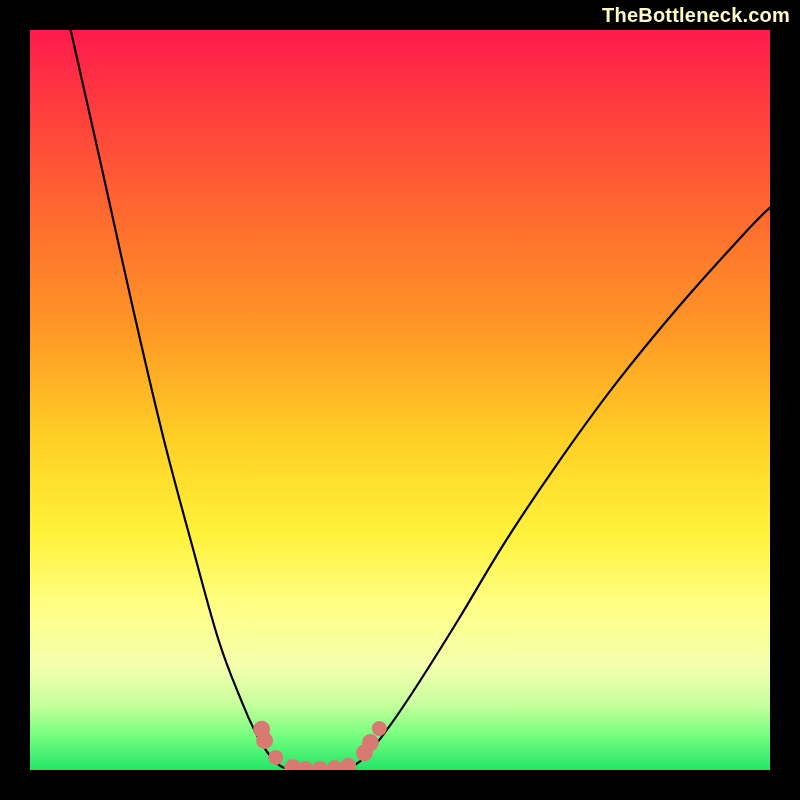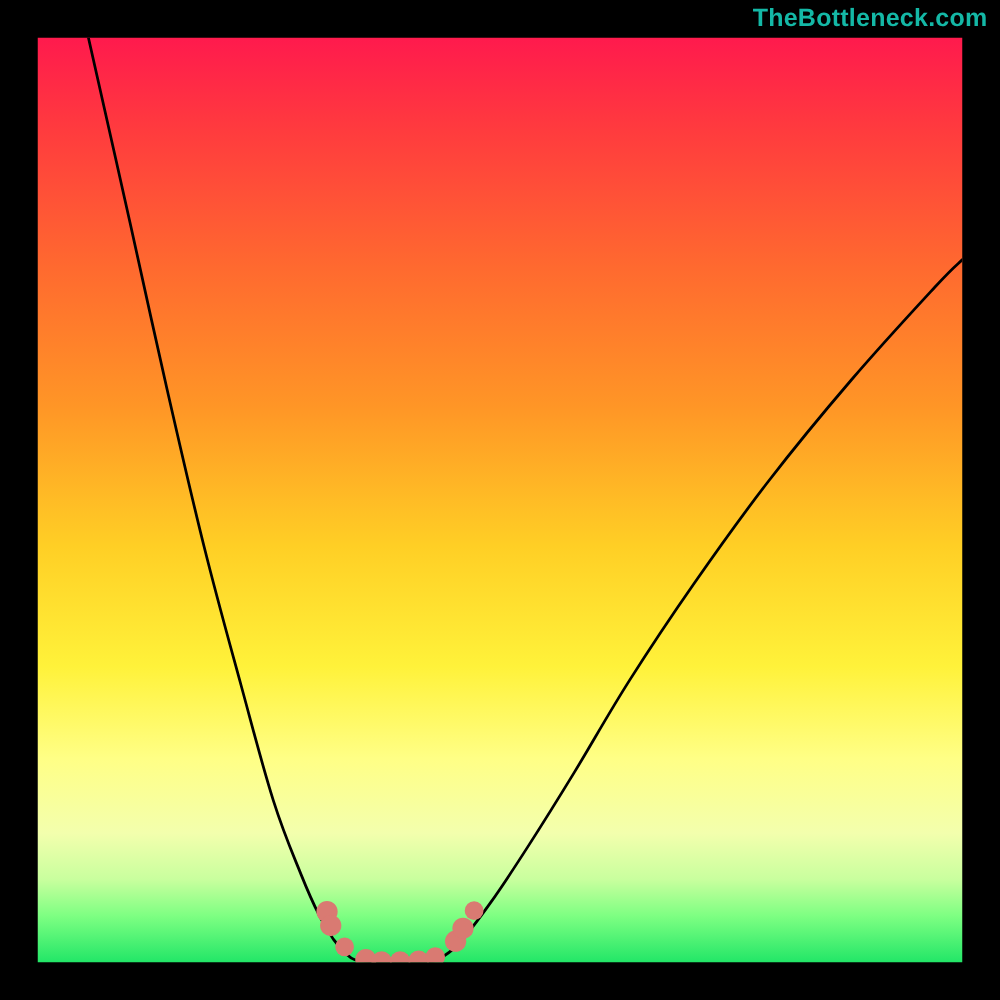--- a/index.html
+++ b/index.html
@@ -49,21 +49,21 @@
     height: 740px;
     display: block;
   }
   .watermark {
     position: absolute;
     top: 4px;
     right: 10px;
     font-family: Arial, Helvetica, sans-serif;
     font-size: 20px;
     font-weight: 700;
-    color: #14b8a6;
+    color: #fef9c3;
     letter-spacing: 0.2px;
     user-select: none;
   }
 </style>
 </head>
 <body>
 
 <div class="frame">
 
   <div class="watermark">TheBottleneck.com</div>

